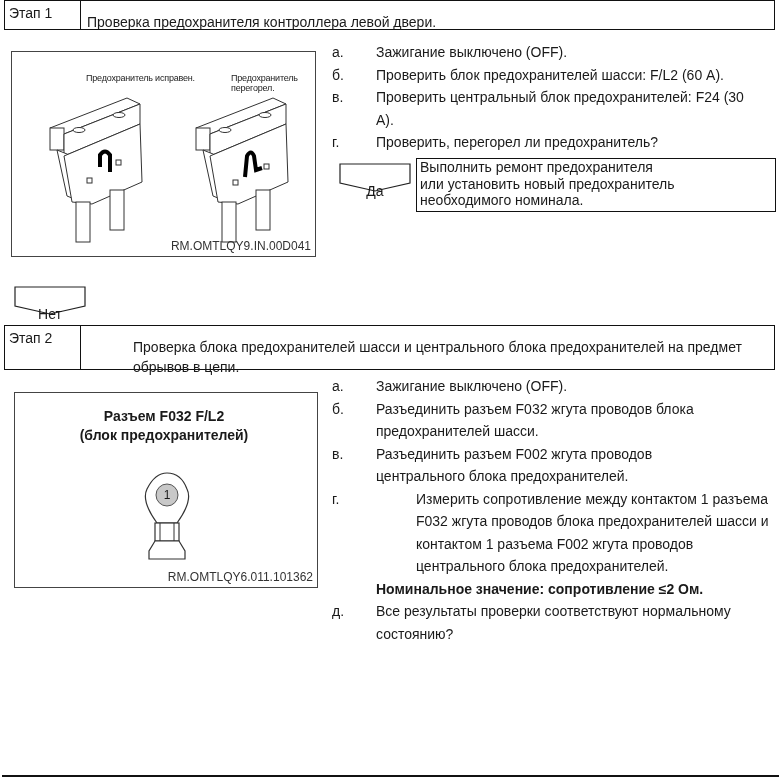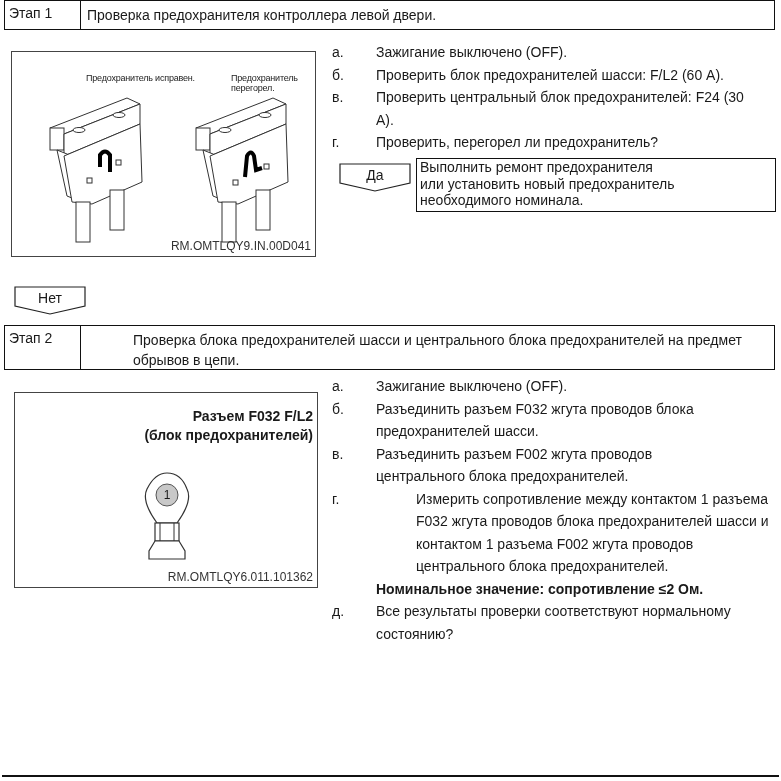--- a/index.html
+++ b/index.html
@@ -2,38 +2,38 @@
 <html><head>
 <meta charset="utf-8">
 <style>
   html, body { margin: 0; padding: 0; background: #ffffff; }
   body { width: 781px; height: 781px; position: relative; overflow: hidden;
          font-family: "Liberation Sans", sans-serif; color: #1a1a1a; }
 
   
   .step-box { position: absolute; left: 4px; width: 771px; border: 1px solid #111; box-sizing: border-box; display: flex; }
   .step-label { width: 76px; border-right: 1px solid #111; padding: 4px 0 0 4px; font-size: 14px; box-sizing: border-box; }
-  .step-title { flex: 1; padding: 4px 6px; font-size: 14px; line-height: 20px; box-sizing: border-box; }
+  .step-title { flex: 1; padding: 4px 6px; font-size: 14px; line-height: 20px; box-sizing: border-box; margin-top: 7px; }
 
   
   .figure { position: absolute; border: 1px solid #444; box-sizing: border-box; background: #fff; }
   .fig-caption { position: absolute; font-size: 9px; color: #222; letter-spacing: -0.2px; padding-left: 44px; }
   .fig-code { position: absolute; right: 4px; bottom: 3px; font-size: 12px; color: #333; }
 
   
   .proc-list { position: absolute; font-size: 14px; line-height: 22.5px; }
   .proc-item { display: flex; }
   .proc-letter { width: 44px; flex: none; }
   .proc-text { flex: 1; }
   .proc-spec { font-weight: bold; padding-left: 44px; }
 
   
   .decision-btn { position: absolute; width: 72px; height: 30px; cursor: pointer; }
   .decision-btn svg { position: absolute; left: 0; top: 0; }
-  .decision-btn span { position: absolute; left: 0; right: 0; top: 4px; text-align: center; font-size: 14px; }
+  .decision-btn span { position: absolute; left: 0; right: 0; top: 20px; text-align: center; font-size: 14px; }
 
   .result-box { position: absolute; border: 1px solid #111; box-sizing: border-box; font-size: 14px; line-height: 16.5px; padding: 0 3px; }
 
   .footer-line { position: absolute; left: 2px; right: 2px; top: 775px; height: 2px; background: #111; }
 </style>
 </head>
 <body>
 
 <div class="step-box" style="top:0; height:30px;">
   <div class="step-label">Этап 1</div>
@@ -117,21 +117,21 @@
   </svg>
   <span>Нет</span>
 </div>
 
 <div class="step-box" style="top:325px; height:45px;gap:46px;">
   <div class="step-label">Этап 2</div>
   <div class="step-title">Проверка блока предохранителей шасси и центрального блока предохранителей на предмет обрывов в цепи.</div>
 </div>
 
 <div class="figure" style="left:14px; top:392px; width:304px; height:196px;">
-  <div style="position:absolute;left:0;right:4px;top:14px;text-align:right;font-weight:bold;font-size:14px;line-height:19px;">
+  <div style="position:absolute;left:0;right:4px;top:14px;text-align:center;font-weight:bold;font-size:14px;line-height:19px;">
     <div>Разъем F032 F/L2</div>
     <div>(блок предохранителей)</div>
   </div>
   <svg width="304" height="196" style="position:absolute;left:0;top:0;">
     <path d="M142 130 Q126 108 132 96 Q140 80 152 80 Q166 80 172 96 Q178 108 162 130 Z" fill="#fff" stroke="#333" stroke-width="1.2"></path>
     <rect x="140" y="130" width="24" height="18" fill="#fff" stroke="#333" stroke-width="1.2"></rect>
     <line x1="145" y1="130" x2="145" y2="148" stroke="#333"></line>
     <line x1="159" y1="130" x2="159" y2="148" stroke="#333"></line>
     <path d="M140 148 L134 158 L134 166 L170 166 L170 158 L164 148 Z" fill="#fff" stroke="#333" stroke-width="1.2"></path>
     <circle cx="152" cy="102" r="11" fill="#c8c8c8" stroke="#555" stroke-width="1"></circle>

